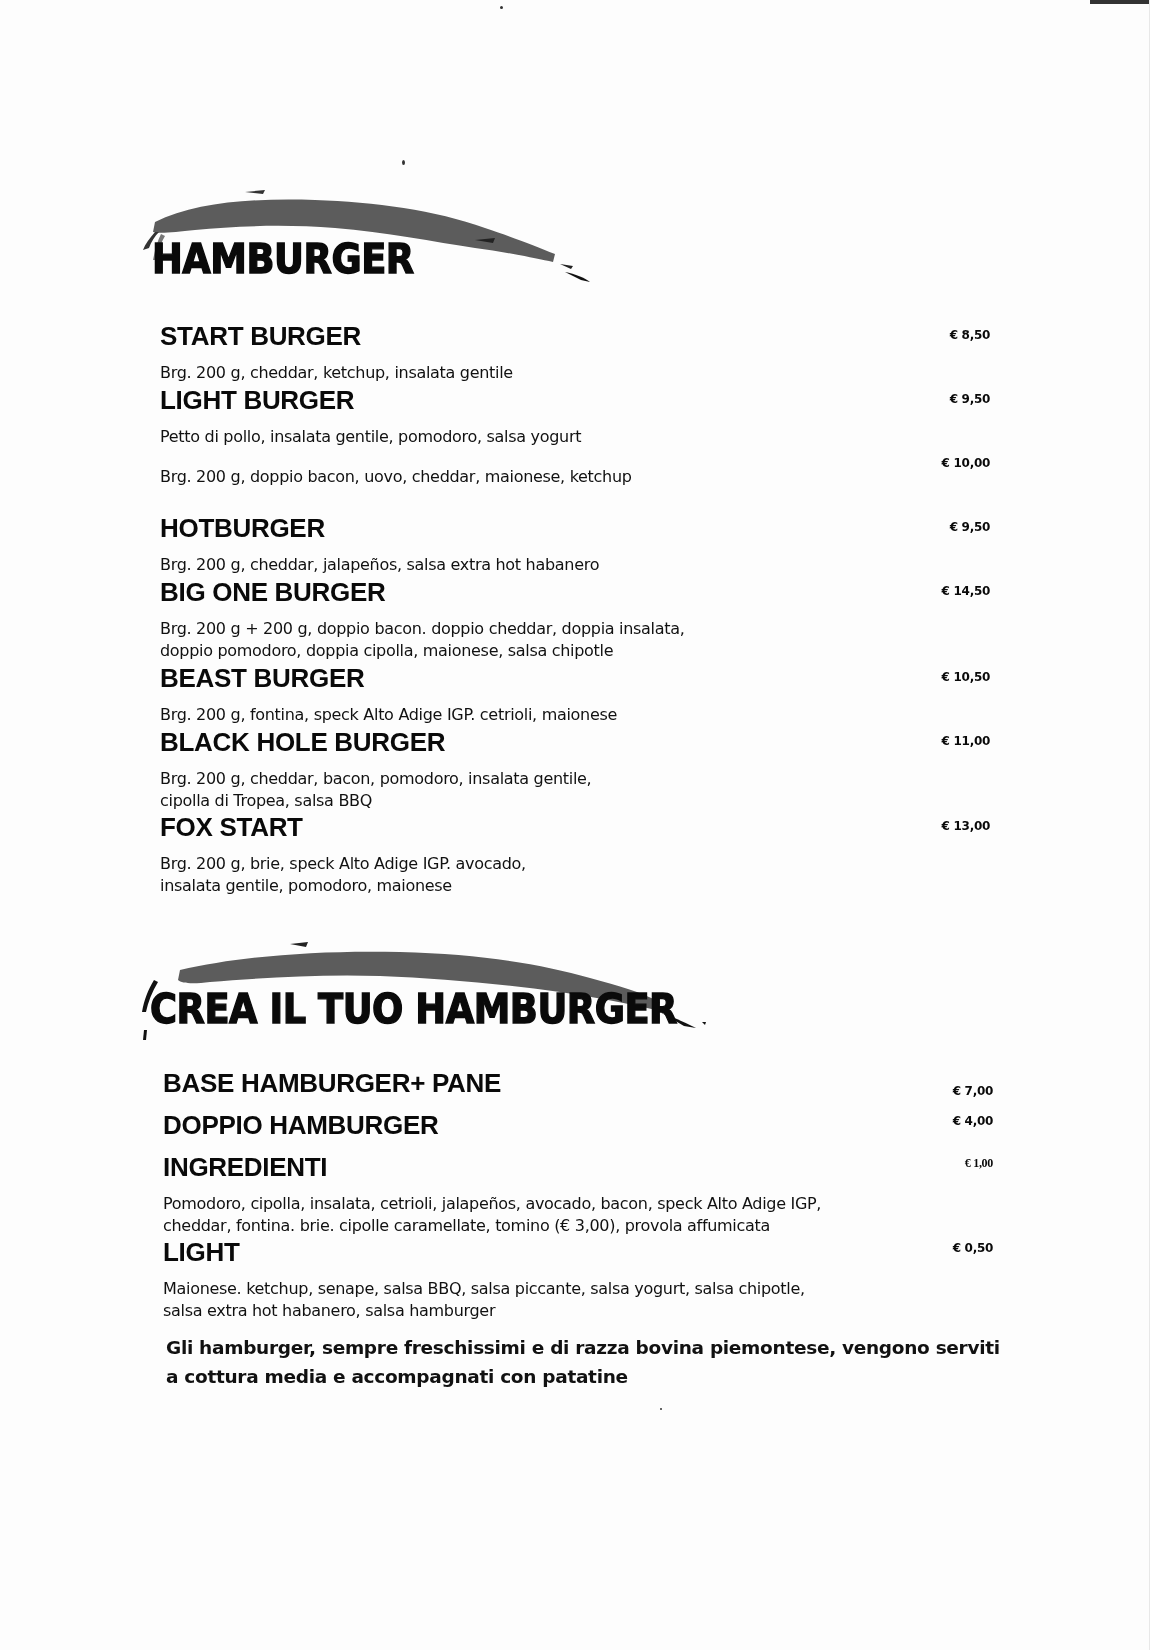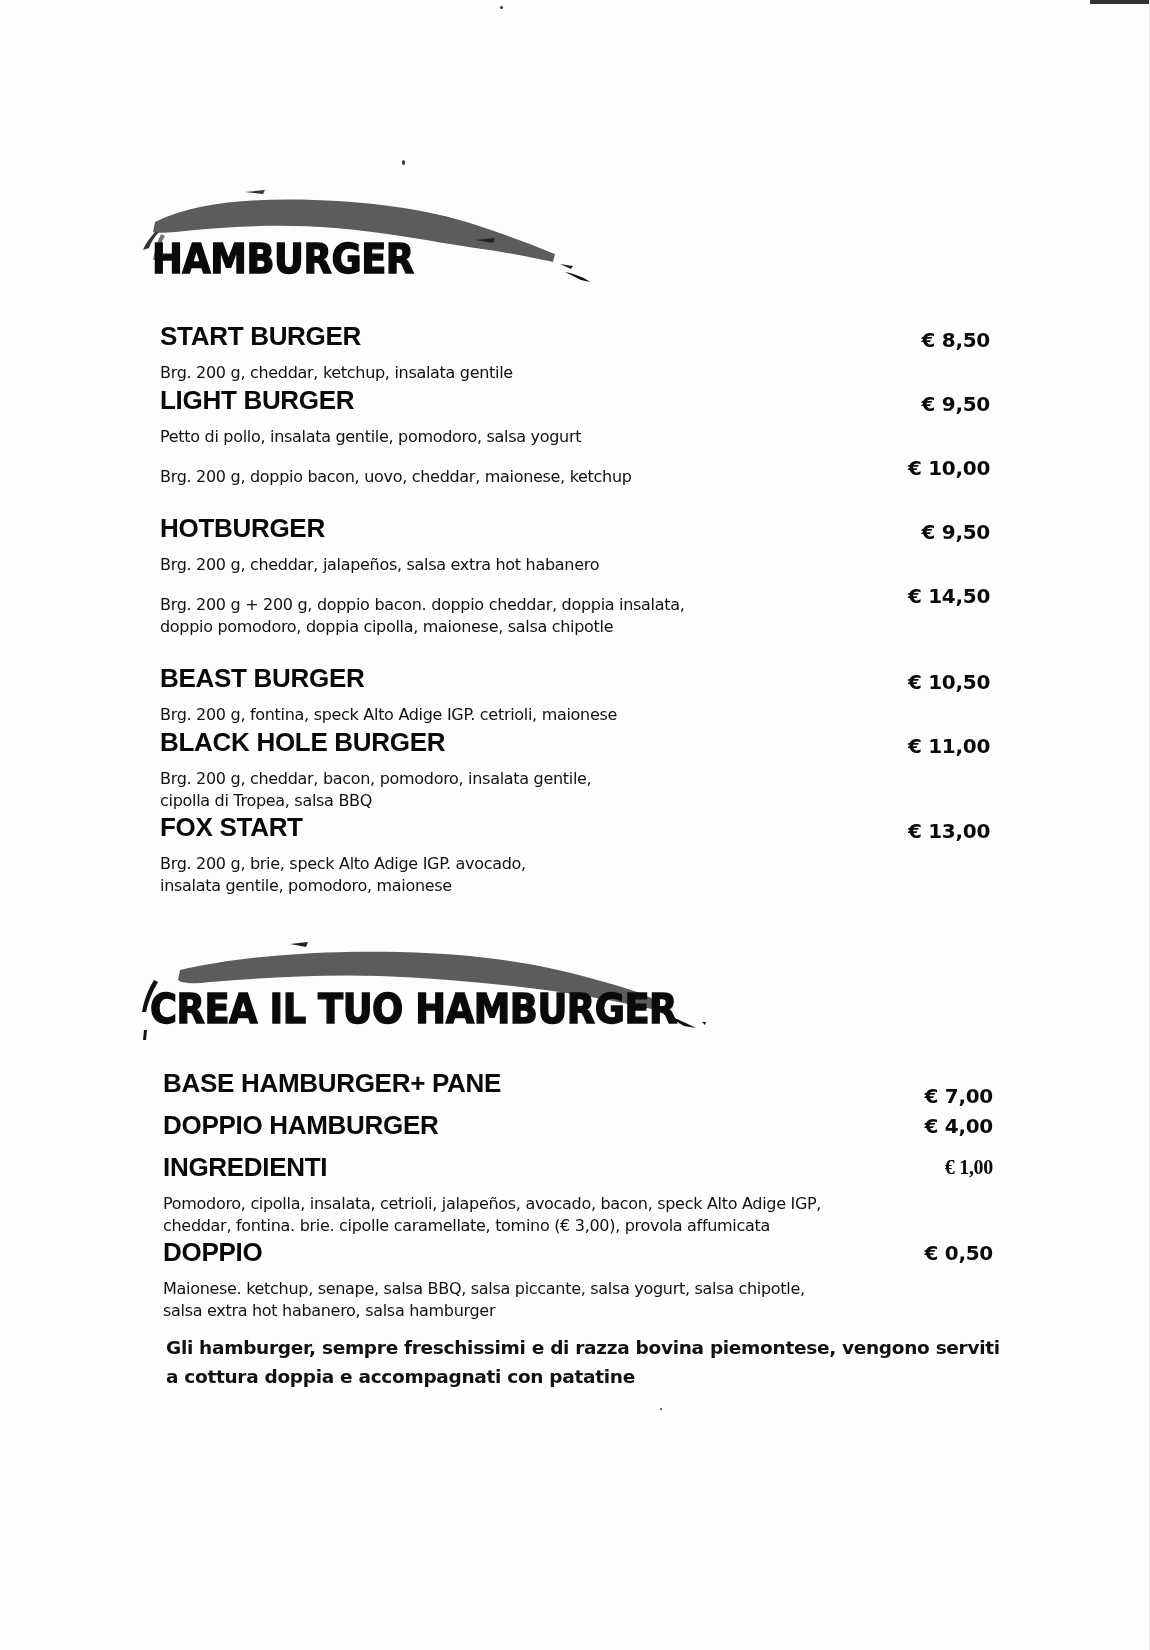--- a/index.html
+++ b/index.html
@@ -57,21 +57,21 @@
       color: #111;
       white-space: pre-line;
       margin-top: 14px;
     }
     .item-price {
       position: absolute;
       top: 4px;
       right: 0;
       font-family: "DejaVu Sans", sans-serif;
       font-weight: bold;
-      font-size: 20px;
+      font-size: 12px;
       letter-spacing: -0.3px;
       color: #0a0a0a;
     }
     .footer-note {
       position: absolute;
       left: 166px; top: 1333px;
       width: 840px;
       font-family: "DejaVu Sans", sans-serif;
       font-weight: bold;
       font-size: 18.5px;
@@ -117,20 +117,21 @@
   <div class="item" style="top:452px;">
     <div class="item-desc">Brg. 200 g, doppio bacon, uovo, cheddar, maionese, ketchup</div>
     <div class="item-price">€ 10,00</div>
   </div>
   <div class="item" style="top:516px;">
     <div class="item-name">HOTBURGER</div>
     <div class="item-desc">Brg. 200 g, cheddar, jalapeños, salsa extra hot habanero</div>
     <div class="item-price">€ 9,50</div>
   </div>
   <div class="item" style="top:580px;">
+    <div class="item-name">BIG ONE BURGER</div>
     <div class="item-desc">Brg. 200 g + 200 g, doppio bacon. doppio cheddar, doppia insalata,
 doppio pomodoro, doppia cipolla, maionese, salsa chipotle</div>
     <div class="item-price">€ 14,50</div>
   </div>
   <div class="item" style="top:666px;">
     <div class="item-name">BEAST BURGER</div>
     <div class="item-desc">Brg. 200 g, fontina, speck Alto Adige IGP. cetrioli, maionese</div>
     <div class="item-price">€ 10,50</div>
   </div>
   <div class="item" style="top:730px;">
@@ -166,20 +167,20 @@
     <div class="item-name">DOPPIO HAMBURGER</div>
     <div class="item-price" style="top:1px;">€ 4,00</div>
   </div>
   <div class="item" style="left:163px;width:830px;top:1155px;">
     <div class="item-name">INGREDIENTI</div>
     <div class="item-desc">Pomodoro, cipolla, insalata, cetrioli, jalapeños, avocado, bacon, speck Alto Adige IGP,
 cheddar, fontina. brie. cipolle caramellate, tomino (€ 3,00), provola affumicata</div>
     <div class="item-price" style="top:1px;font-family:Liberation Serif, serif;">€ 1,00</div>
   </div>
   <div class="item" style="left:163px;width:830px;top:1240px;">
-    <div class="item-name">DOPPIO</div>
+    <div class="item-name">LIGHT</div>
     <div class="item-desc">Maionese. ketchup, senape, salsa BBQ, salsa piccante, salsa yogurt, salsa chipotle,
 salsa extra hot habanero, salsa hamburger</div>
     <div class="item-price" style="top:1px;">€ 0,50</div>
   </div>
 
-  <div class="footer-note">Gli hamburger, sempre freschissimi e di razza bovina piemontese, vengono serviti a cottura doppia e accompagnati con patatine</div>
+  <div class="footer-note">Gli hamburger, sempre freschissimi e di razza bovina piemontese, vengono serviti a cottura media e accompagnati con patatine</div>
 </div>
 
 </body></html>

